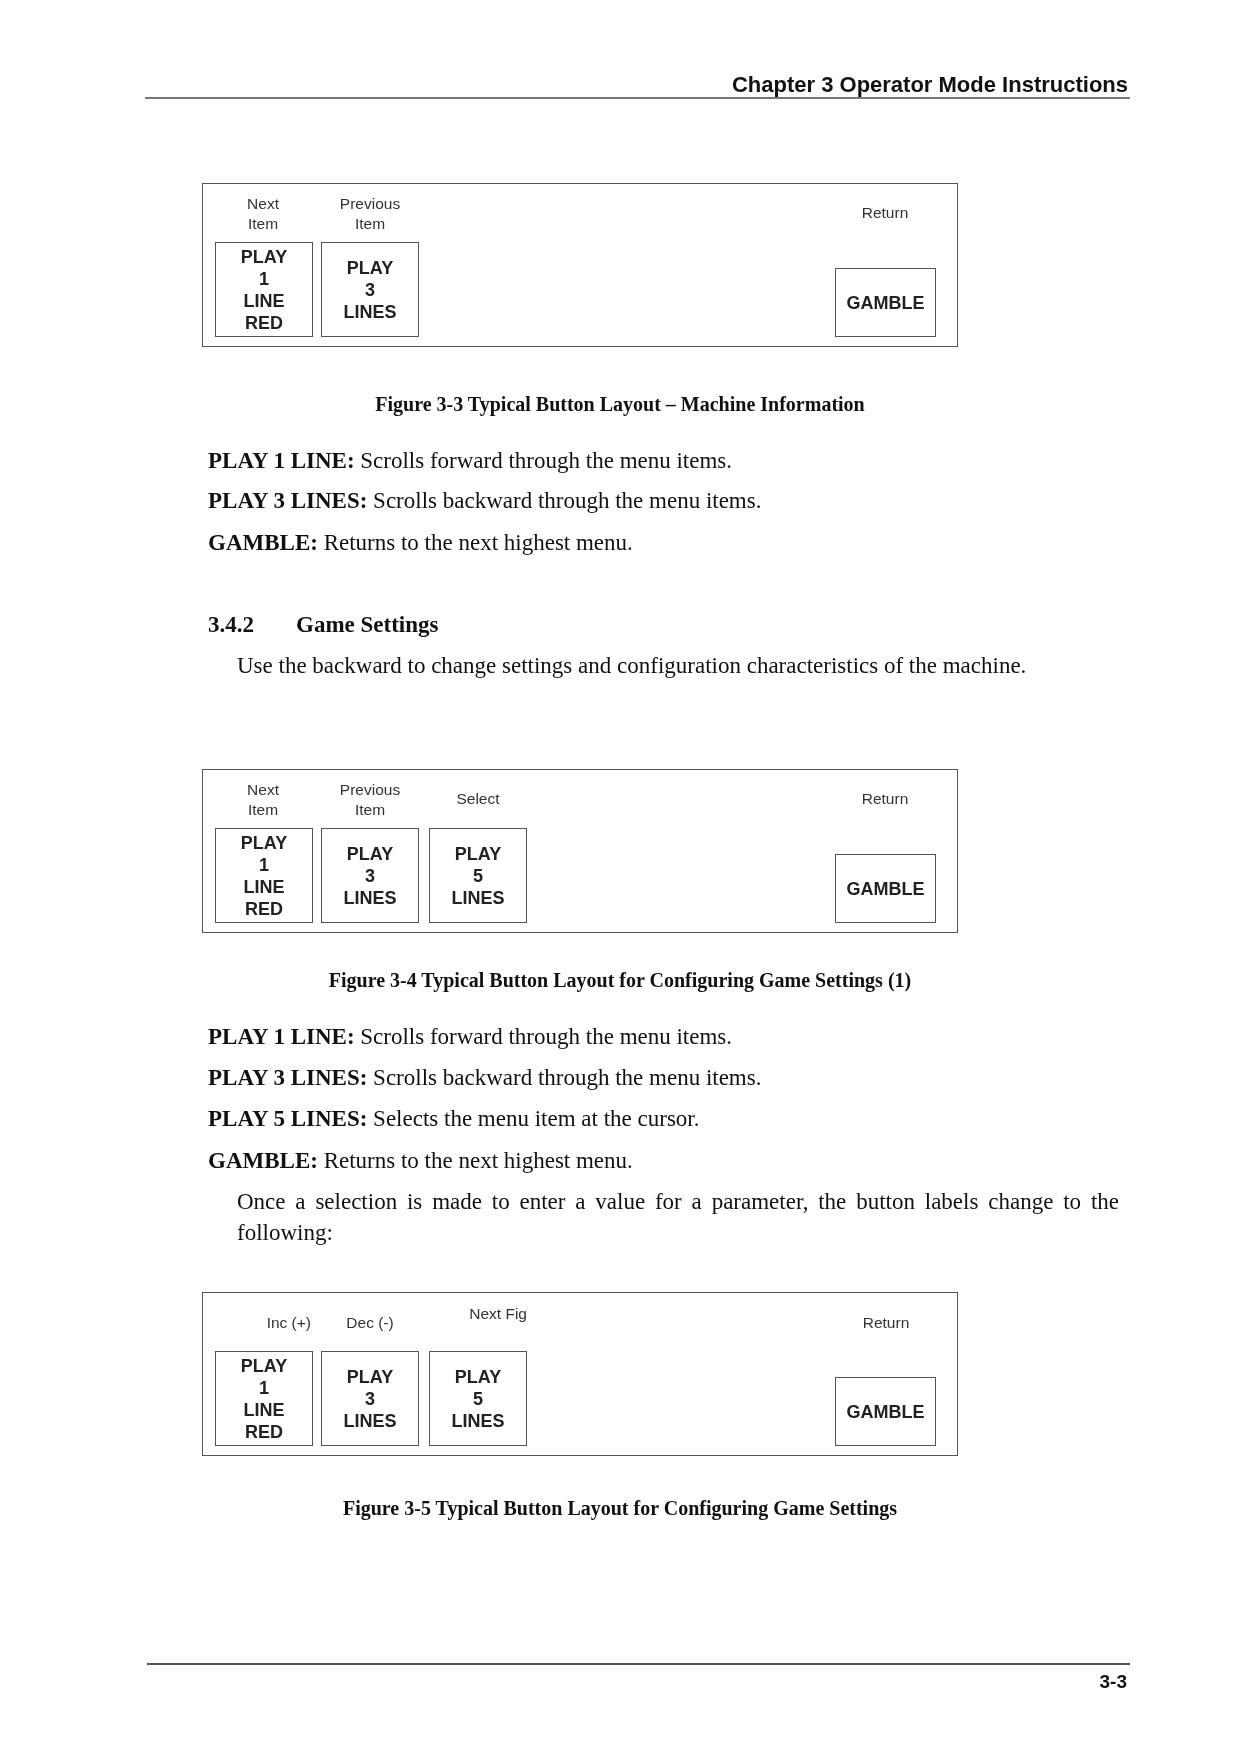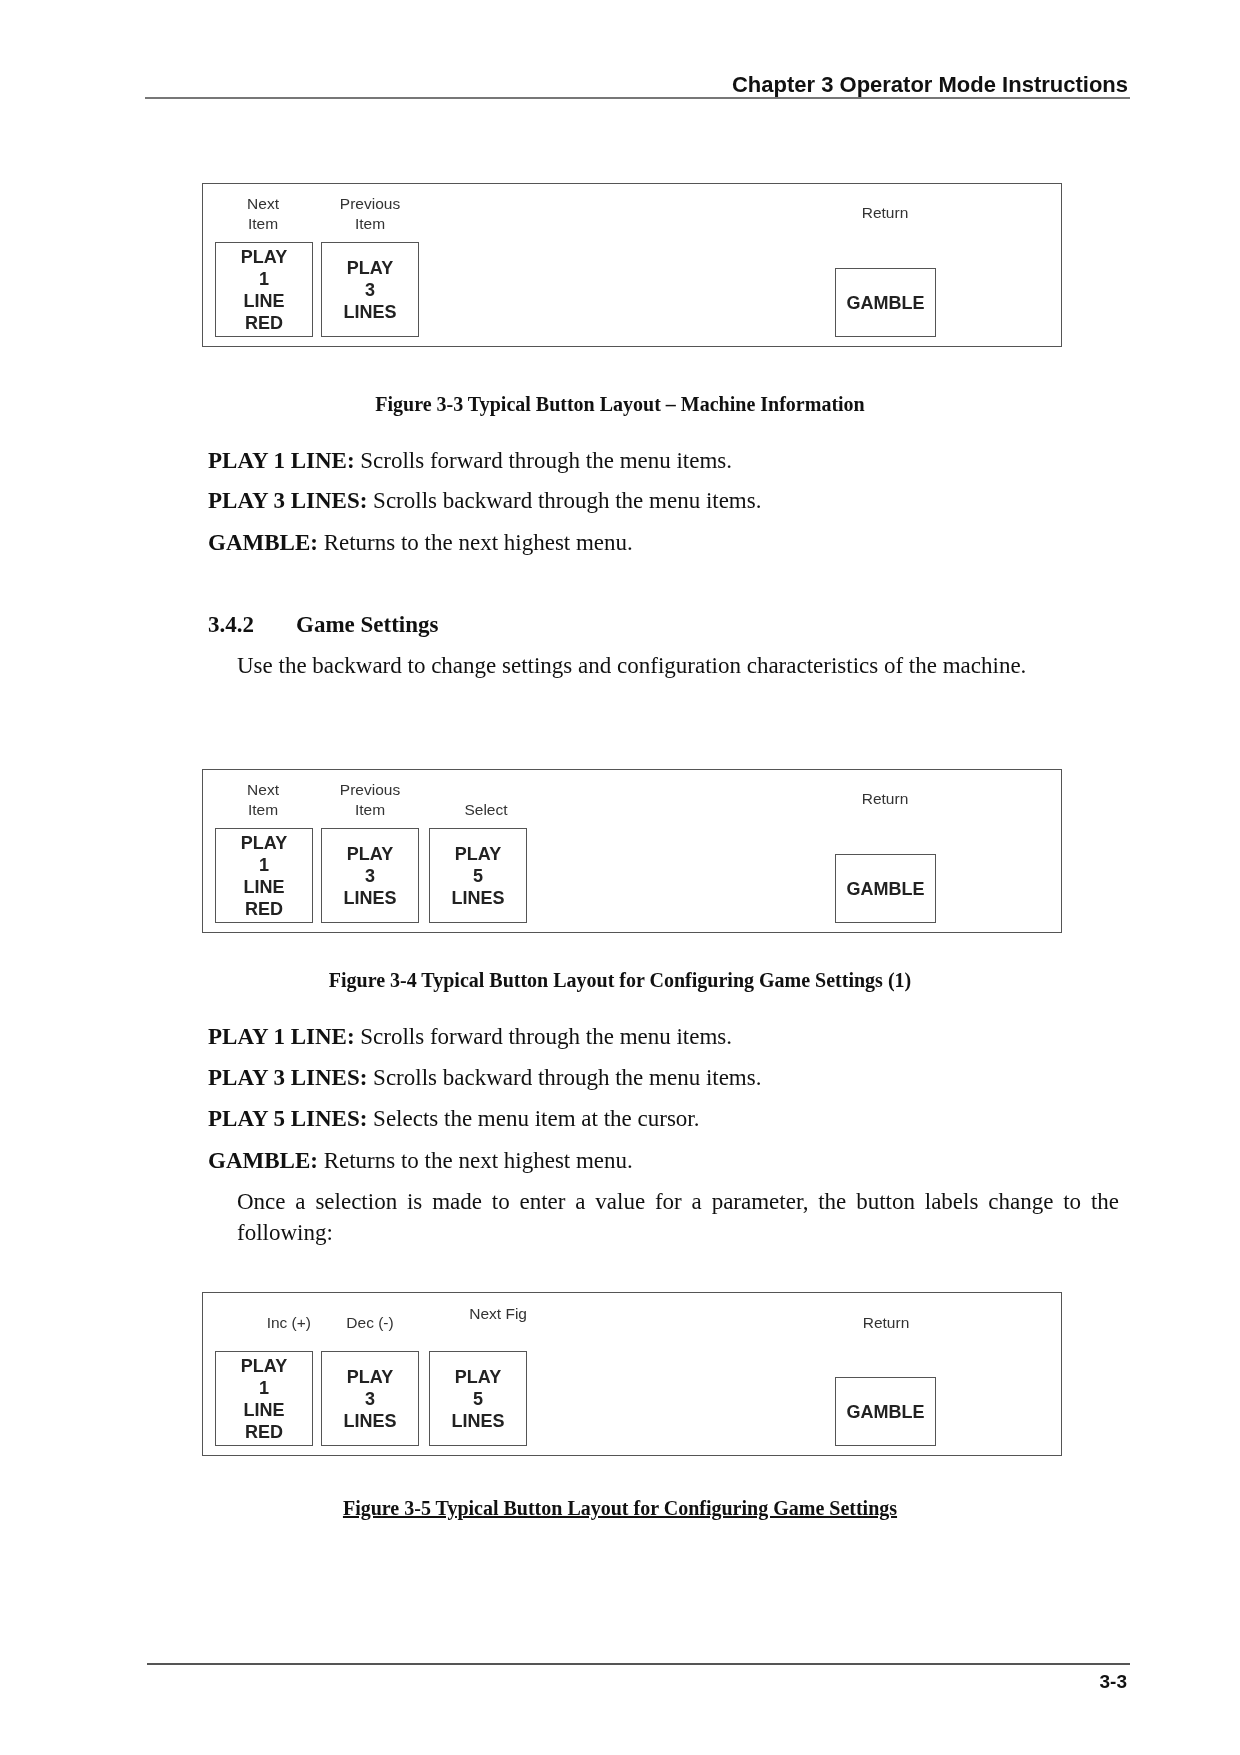--- a/index.html
+++ b/index.html
@@ -3,21 +3,21 @@
 <meta charset="utf-8">
 <style>
   html, body { margin: 0; padding: 0; background: #ffffff; }
   body { width: 1240px; height: 1755px; position: relative; overflow: hidden; color: #111; }
   .abs { position: absolute; }
   .header-title { right: 112px; top: 72px; font-family: "Liberation Sans", sans-serif; font-weight: bold; font-size: 22px; }
   .header-rule { left: 145px; width: 985px; top: 97px; height: 0; border-top: 2px solid #777; }
   .footer-rule { left: 147px; width: 983px; top: 1663px; height: 0; border-top: 2px solid #555; }
   .page-num { right: 113px; top: 1671px; font-family: "Liberation Sans", sans-serif; font-weight: bold; font-size: 19px; }
 
-  .panel { position: absolute; left: 202px; width: 860px; border: 1.5px solid #555; background: #fff; box-sizing: border-box; }
+  .panel { position: absolute; left: 202px; width: 756px; border: 1.5px solid #555; background: #fff; box-sizing: border-box; }
   .flabel { position: absolute; font-family: "Liberation Sans", sans-serif; font-size: 15.5px; color: #333; text-align: center; line-height: 20px; white-space: pre-line; }
   .btn { position: absolute; border: 1.5px solid #555; box-sizing: border-box; background: #fff;
          font-family: "Liberation Sans", sans-serif; font-weight: bold; font-size: 18px; color: #222;
          display: flex; align-items: center; justify-content: center; text-align: center; line-height: 22px; white-space: pre-line; }
 
   .caption { position: absolute; left: 0; width: 1240px; text-align: center; font-family: "Liberation Serif", serif; font-weight: bold; font-size: 20px; }
   .para { position: absolute; left: 208px; font-family: "Liberation Serif", serif; font-size: 23px; white-space: nowrap; }
   .para b { font-weight: bold; text-align: center; }
   .indent { position: absolute; left: 237px; width: 882px; font-family: "Liberation Serif", serif; font-size: 23px; line-height: 31px; text-align: justify; }
   .section-head { position: absolute; left: 208px; top: 612px; font-family: Liberation Serif, serif; font-weight: bold; font-size: 23px; }
@@ -51,21 +51,21 @@
 <div class="para" style="top:530px;"><b>GAMBLE:</b><span> Returns to the next highest menu.</span></div>
 
 <div class="section-head"><span class="num">3.4.2</span><span>Game Settings</span></div>
 <div class="indent" style="top:650px;">Use the backward to change settings and configuration characteristics of the machine.</div>
 
 <div class="panel" style="top:769px; height:164px;">
   <div class="flabel" style="left:12px; top:10px; width:96px;">Next
 Item</div>
   <div class="flabel" style="left:118px; top:10px; width:98px;">Previous
 Item</div>
-  <div class="flabel" style="left:234px; top:19px; width:98px;margin-top:11px;">Select</div>
+  <div class="flabel" style="left:226px; top:19px; width:98px;">Select</div>
   <div class="flabel" style="left:632px; top:19px; width:100px;">Return</div>
   <div class="btn" style="left:12px; top:58px; width:98px; height:95px;">PLAY
 1
 LINE
 RED</div>
   <div class="btn" style="left:118px; top:58px; width:98px; height:95px;">PLAY
 3
 LINES</div>
   <div class="btn" style="left:226px; top:58px; width:98px; height:95px;">PLAY
 5
@@ -90,16 +90,16 @@
 LINE
 RED</div>
   <div class="btn" style="left:118px; top:58px; width:98px; height:95px;">PLAY
 3
 LINES</div>
   <div class="btn" style="left:226px; top:58px; width:98px; height:95px;">PLAY
 5
 LINES</div>
   <div class="btn" style="left:632px; top:84px; width:101px; height:69px;">GAMBLE</div>
 </div>
-<div class="caption" style="top:1497px;text-decoration:underline;">Figure 3-5 Typical Button Layout for Configuring Game Settings</div>
+<div class="caption" style="top:1497px;">Figure 3-5 Typical Button Layout for Configuring Game Settings</div>
 
 <div class="abs footer-rule"></div>
 <div class="abs page-num">3-3</div>
 
 </body></html>

